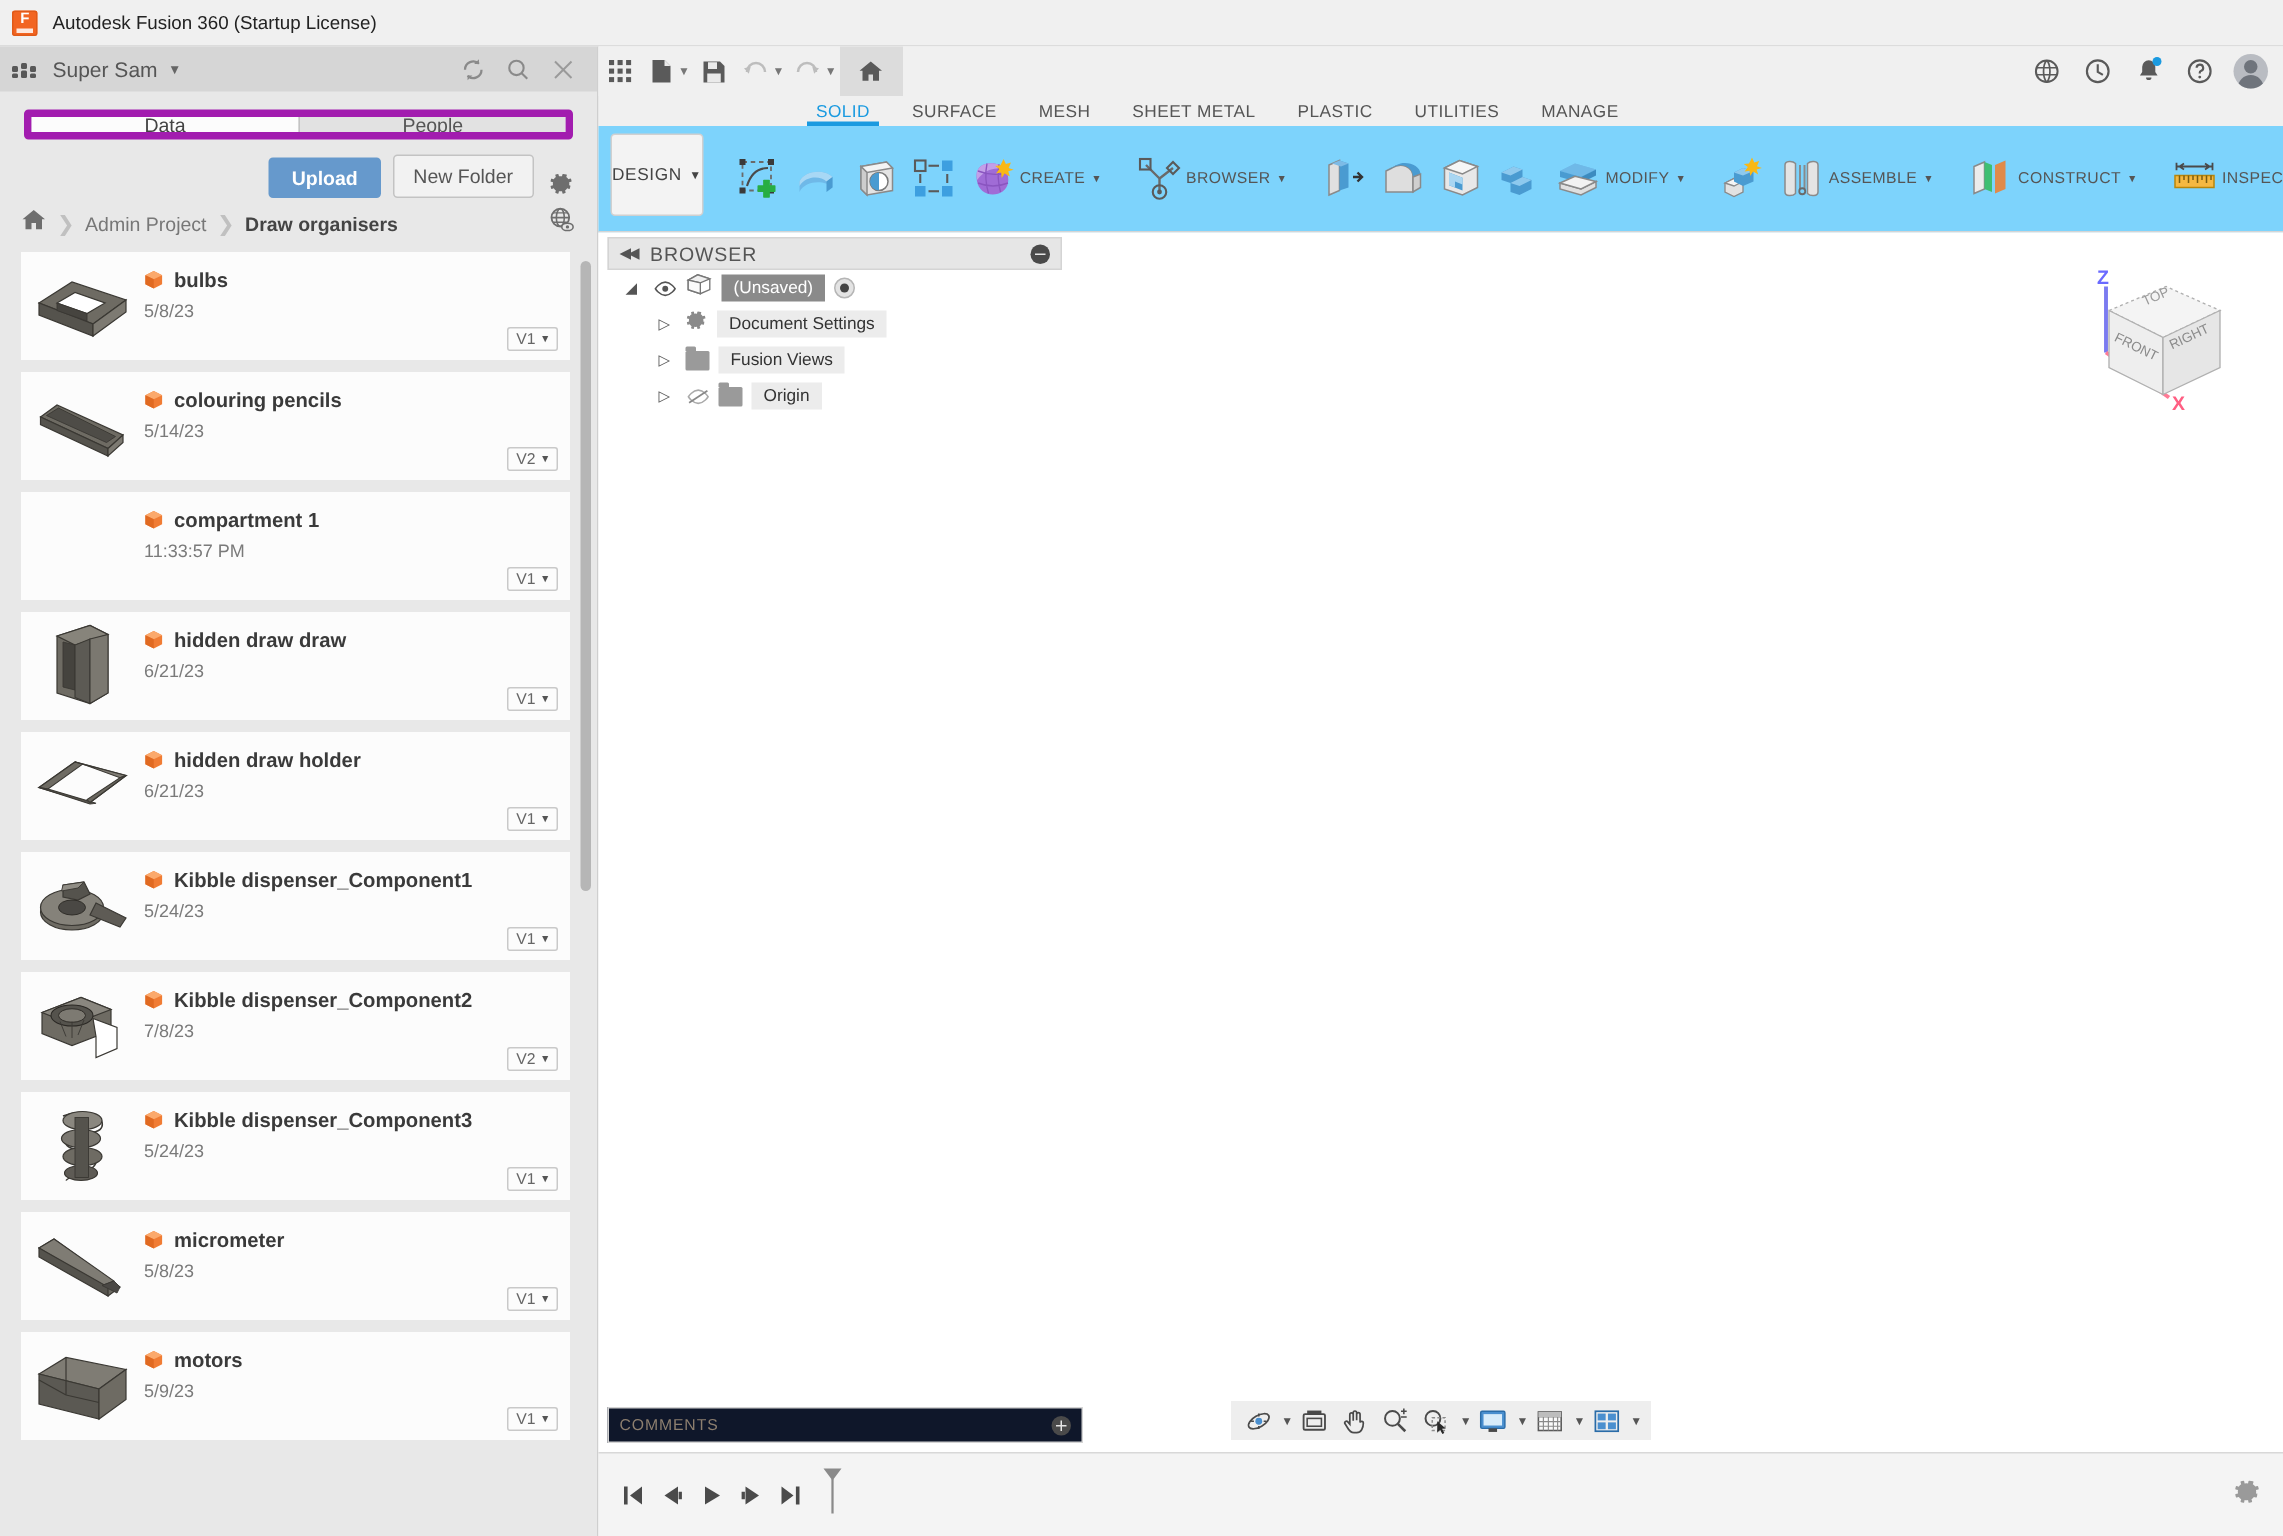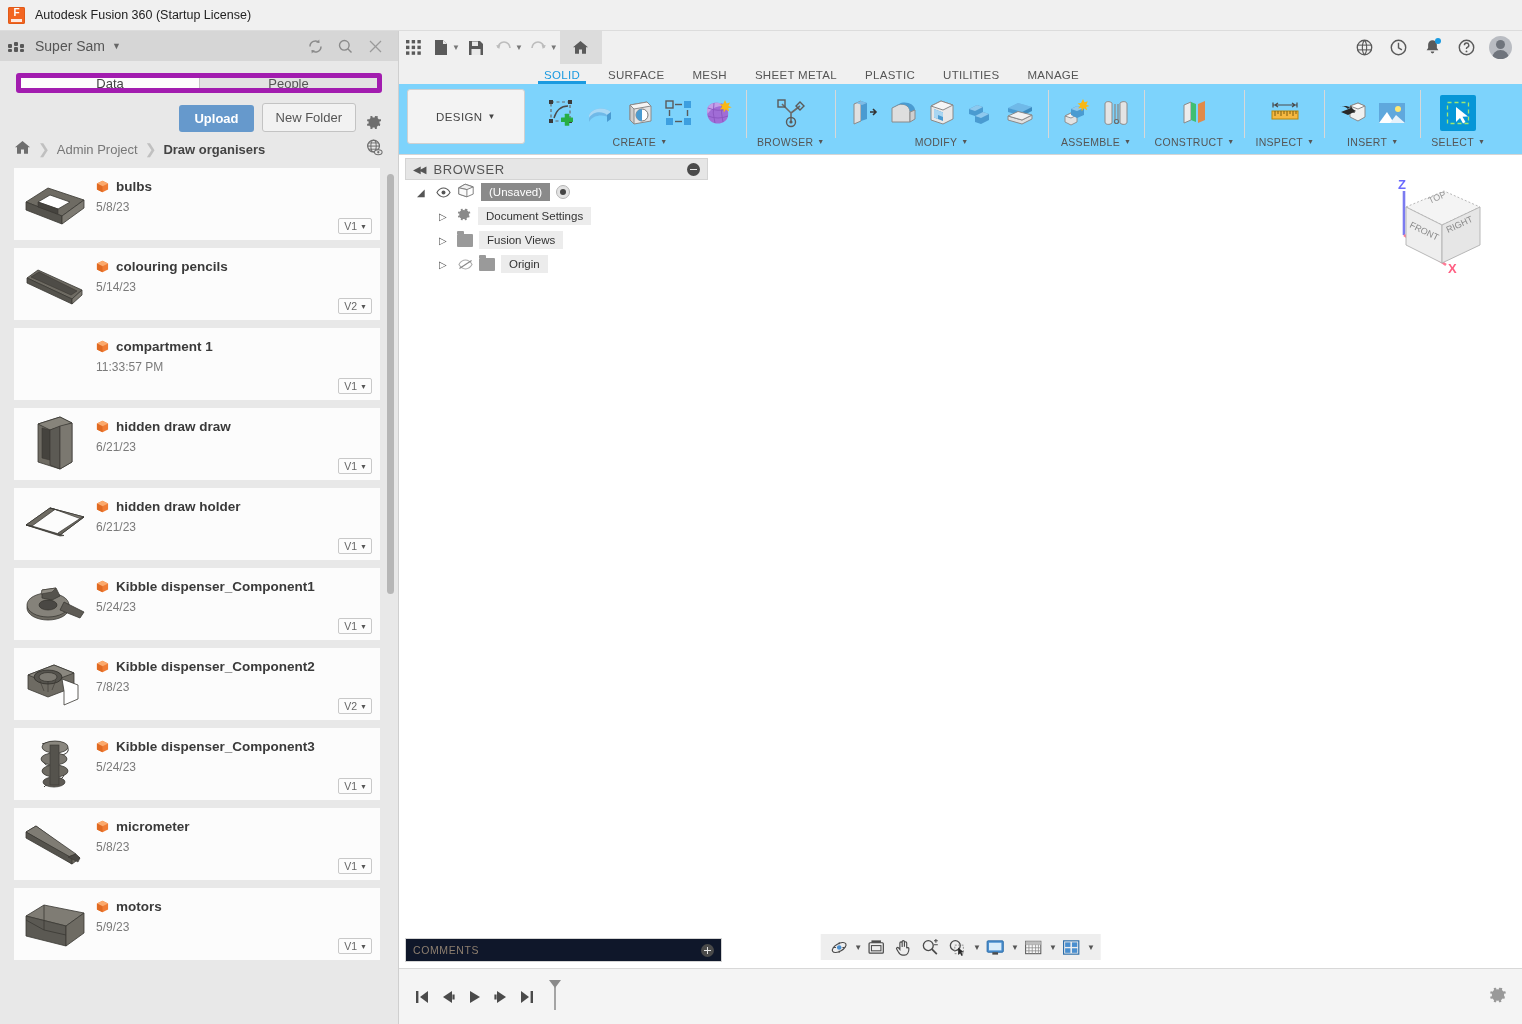--- a/index.html
+++ b/index.html
@@ -168,21 +168,21 @@
   
   #ribbon {
     height:71px; background:#7dd3fc; border-bottom:1px solid #d5d5d5;
     display:flex; align-items:stretch; padding-left:8px;
   }
   .design-box {
     width:118px; margin:5px 12px 10px 0; border:1px solid #d0d0d0; border-radius:3px;
     background:#f3f3f3; display:flex; align-items:center; justify-content:center;
     font-size:11.5px; color:#444; letter-spacing:.4px; gap:5px;
   }
-  .rgroup { display:flex; flex-direction:column; align-items:center; justify-content:center; padding:0 7px; }
+  .rgroup { display:flex; flex-direction:row; align-items:center; justify-content:flex-start; padding:0 7px; }
   .rgroup .icons { display:flex; align-items:center; gap:3px; height:45px; }
   .rgroup .gname { font-size:10.5px; color:#555; letter-spacing:.3px; display:flex; align-items:center; gap:4px; }
   .rsep { width:1px; background:#d8d8d8; margin:6px 3px 16px 3px; }
   .ricon { width:36px; height:36px; display:flex; align-items:center; justify-content:center; cursor:pointer;}
   .ricon svg { display:block; }
   .ricon.sel { background:#0696d7; border-radius:2px; }
 
   
   #canvas { flex:1 1 auto; background:#ffffff; position:relative; }
 

